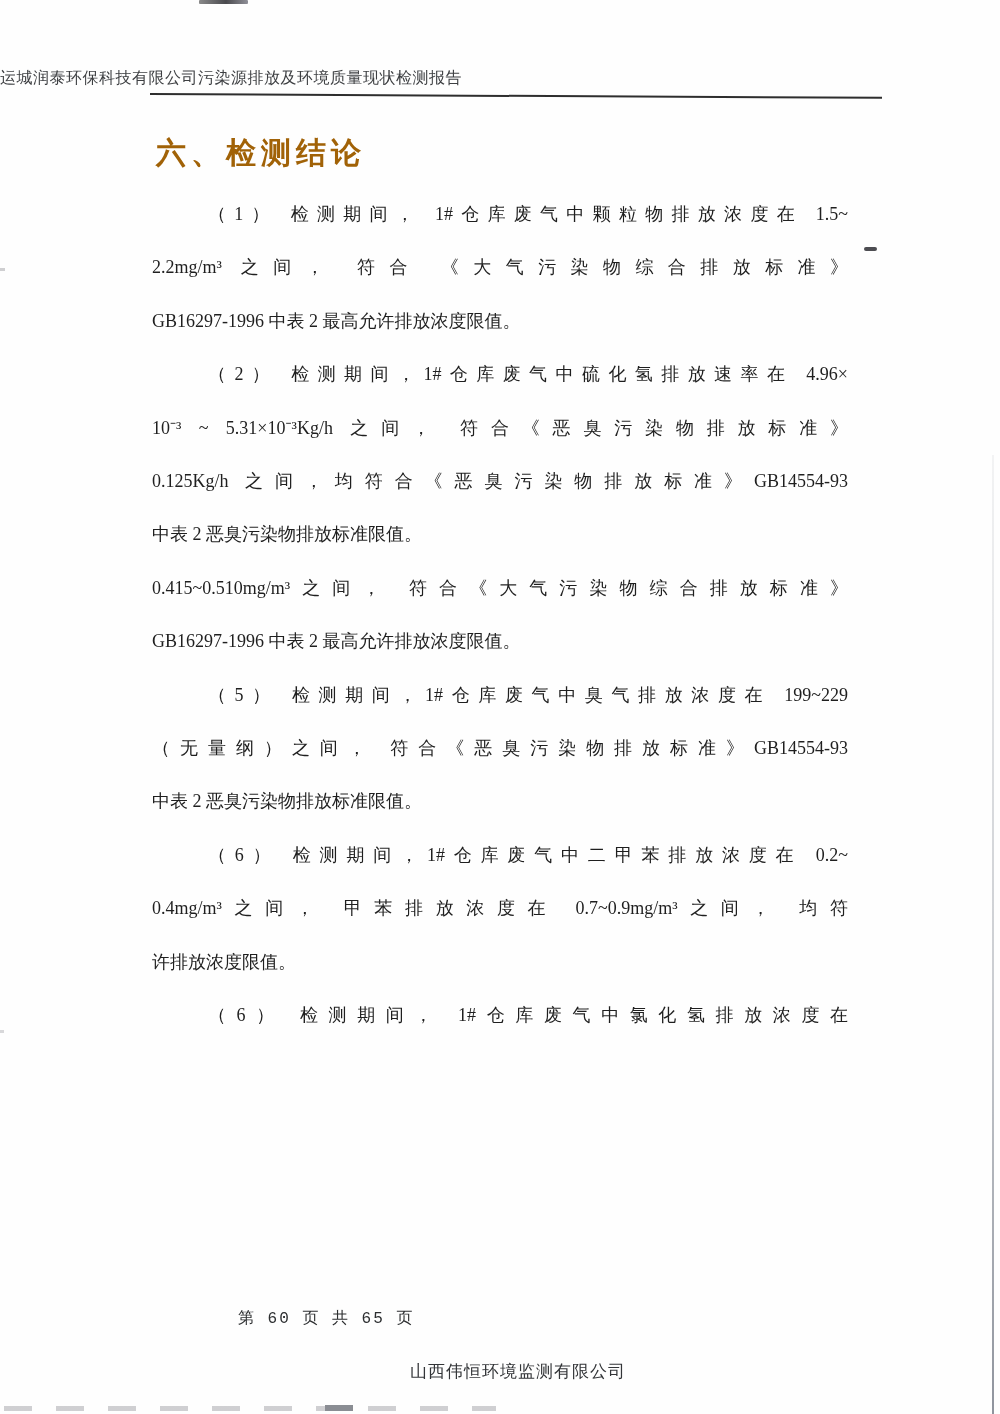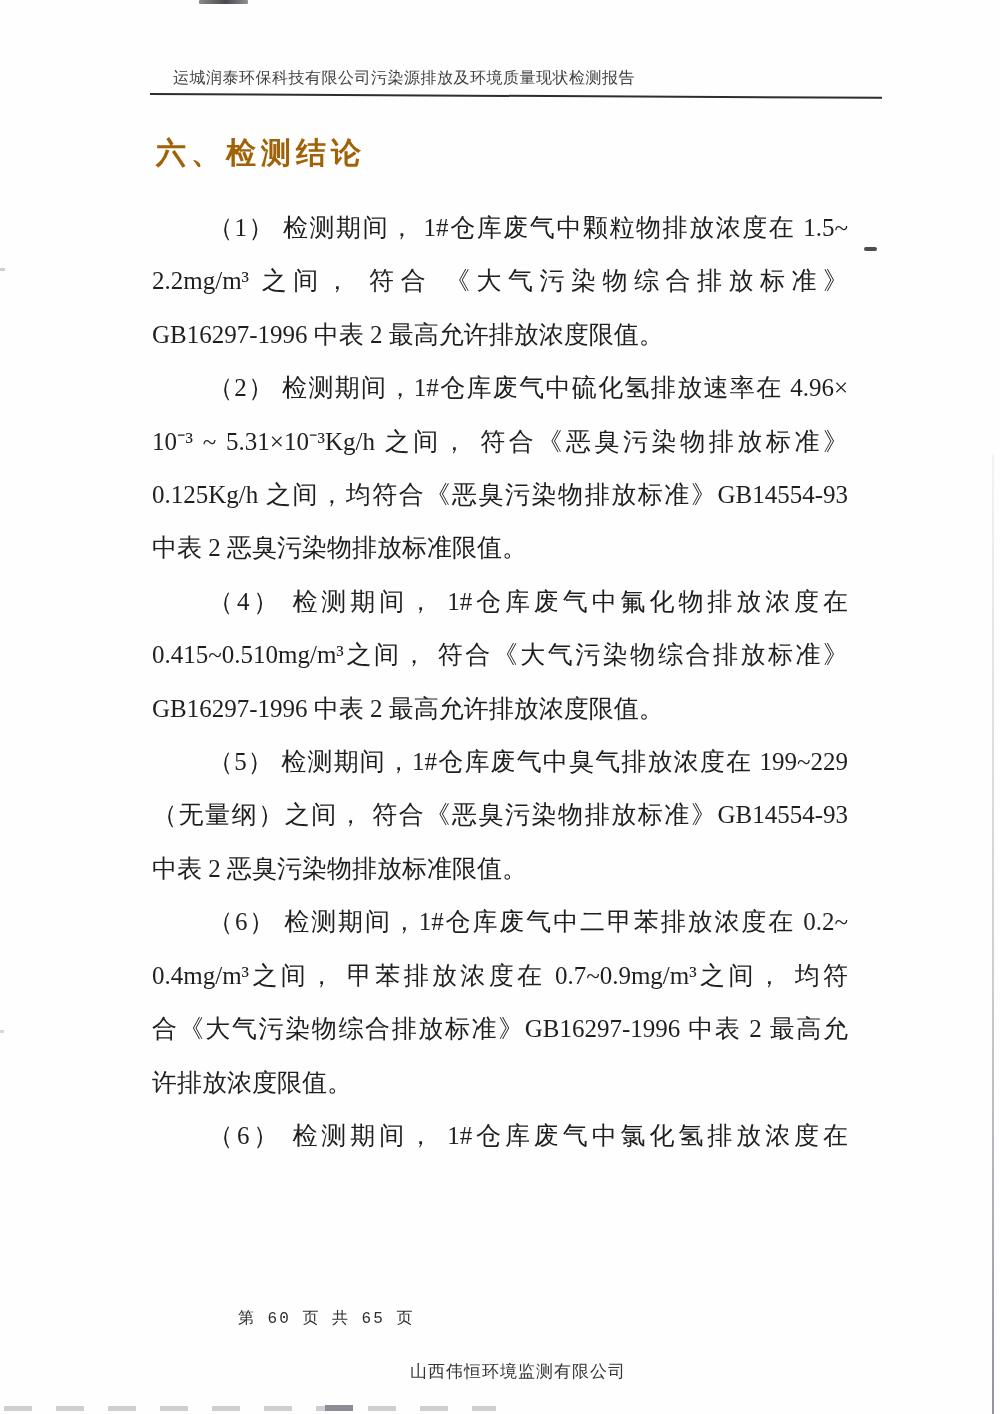--- a/index.html
+++ b/index.html
@@ -11,21 +11,21 @@
   .page {
     position: relative;
     width: 1000px; height: 1414px;
     background: var(--paper, #fefefe);
     color: var(--ink, #1f1f1f);
     overflow: hidden;
   }
   .header-title {
     position: absolute;
     top: 68px; left: 0; width: 808px;
-    text-align: center;
+    text-align: left;
     font-size: 16px;
     letter-spacing: 0.5px;
     color: #3d3f42;
   }
   .header-rule {
     position: absolute;
     top: 93px; left: 150px;
     width: 732px; height: 2px;
     background: var(--rule, #2e2e2e);
     transform: rotate(0.3deg);
@@ -36,23 +36,23 @@
     top: 133px; left: 156px;
     margin: 0;
     font-family: "Liberation Sans", sans-serif;
     font-size: 30px;
     font-weight: 700;
     letter-spacing: 5px;
     color: #a16207;
   }
   .content {
     position: absolute;
-    top: 201px; left: 152px;
+    top: 188px; left: 152px;
     width: 696px;
-    font-size: 25px;
+    font-size: 18px;
     line-height: 53.4px;
     color: var(--ink, #1f1f1f);
   }
   .paragraph { margin: 0; }
   .line {
     text-align: justify;
     text-align-last: justify;
     white-space: normal;
   }
   .line.first { text-indent: 56px; }
@@ -132,33 +132,31 @@
       </div>
       <div class="paragraph">
         <div class="line first">（2） 检测期间，1#仓库废气中硫化氢排放速率在 4.96×</div>
         <div class="line">10⁻³ ~ 5.31×10⁻³Kg/h 之间， 符合《恶臭污染物排放标准》</div>
       </div>
       <div class="paragraph">
         <div class="line">0.125Kg/h 之间，均符合《恶臭污染物排放标准》GB14554-93</div>
         <div class="line endline">中表 2 恶臭污染物排放标准限值。</div>
       </div>
       <div class="paragraph">
-        <div class="line first">（4） 检测期间， 1#仓库废气中氟化物排放浓度在</div>
         <div class="line">0.415~0.510mg/m³之间， 符合《大气污染物综合排放标准》</div>
         <div class="line endline">GB16297-1996 中表 2 最高允许排放浓度限值。</div>
       </div>
       <div class="paragraph">
         <div class="line first">（5） 检测期间，1#仓库废气中臭气排放浓度在 199~229</div>
         <div class="line">（无量纲）之间， 符合《恶臭污染物排放标准》GB14554-93</div>
         <div class="line endline">中表 2 恶臭污染物排放标准限值。</div>
       </div>
       <div class="paragraph">
         <div class="line first">（6） 检测期间，1#仓库废气中二甲苯排放浓度在 0.2~</div>
         <div class="line">0.4mg/m³之间， 甲苯排放浓度在 0.7~0.9mg/m³之间， 均符</div>
-        <div class="line">合《大气污染物综合排放标准》GB16297-1996 中表 2 最高允</div>
         <div class="line endline">许排放浓度限值。</div>
       </div>
       <div class="paragraph">
         <div class="line first">（6） 检测期间， 1#仓库废气中氯化氢排放浓度在</div>
       </div>
     </div>
 
   <div class="footer">
     <span class="page-num">第 60 页 共 65 页</span>
     <span class="company">山西伟恒环境监测有限公司</span>

